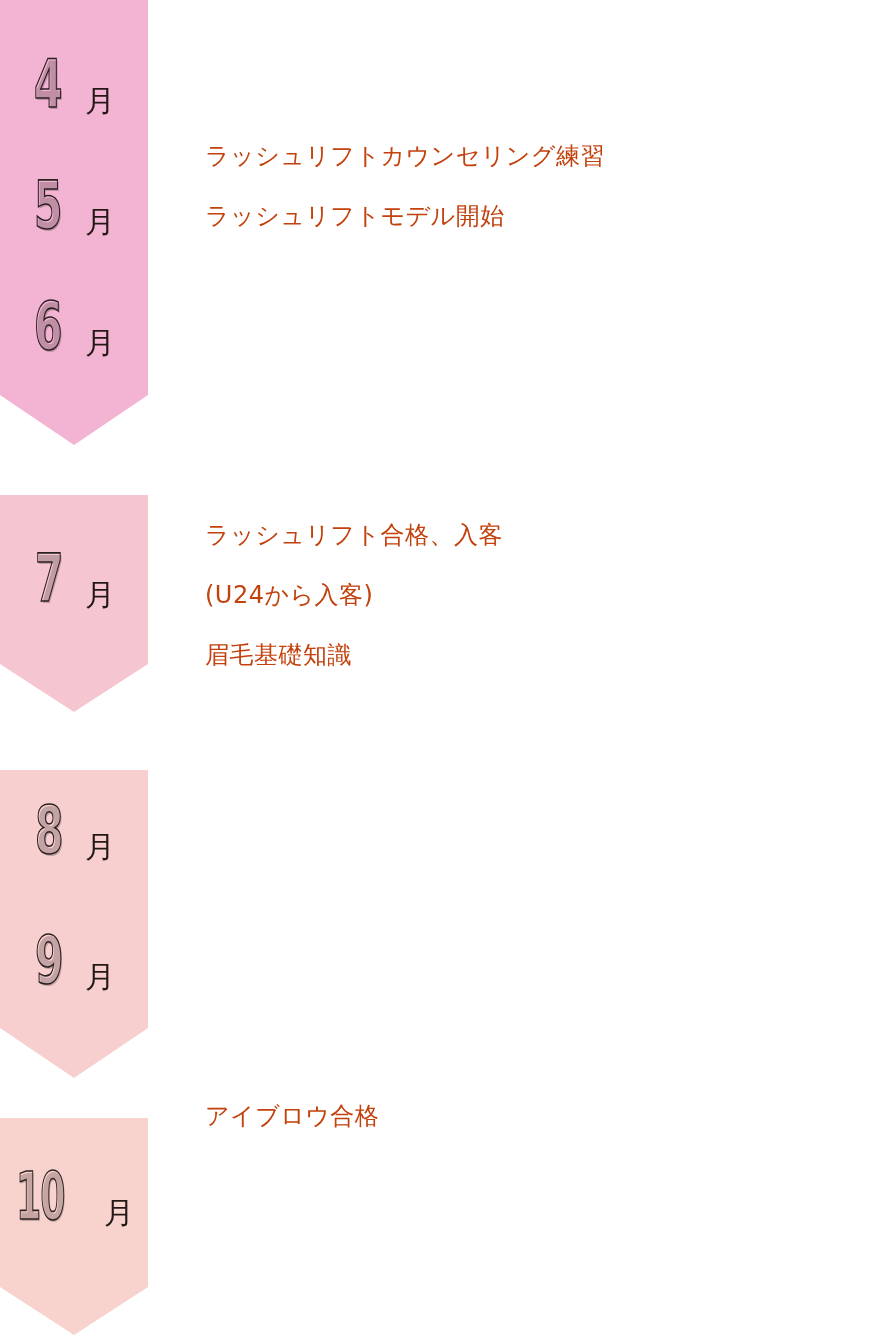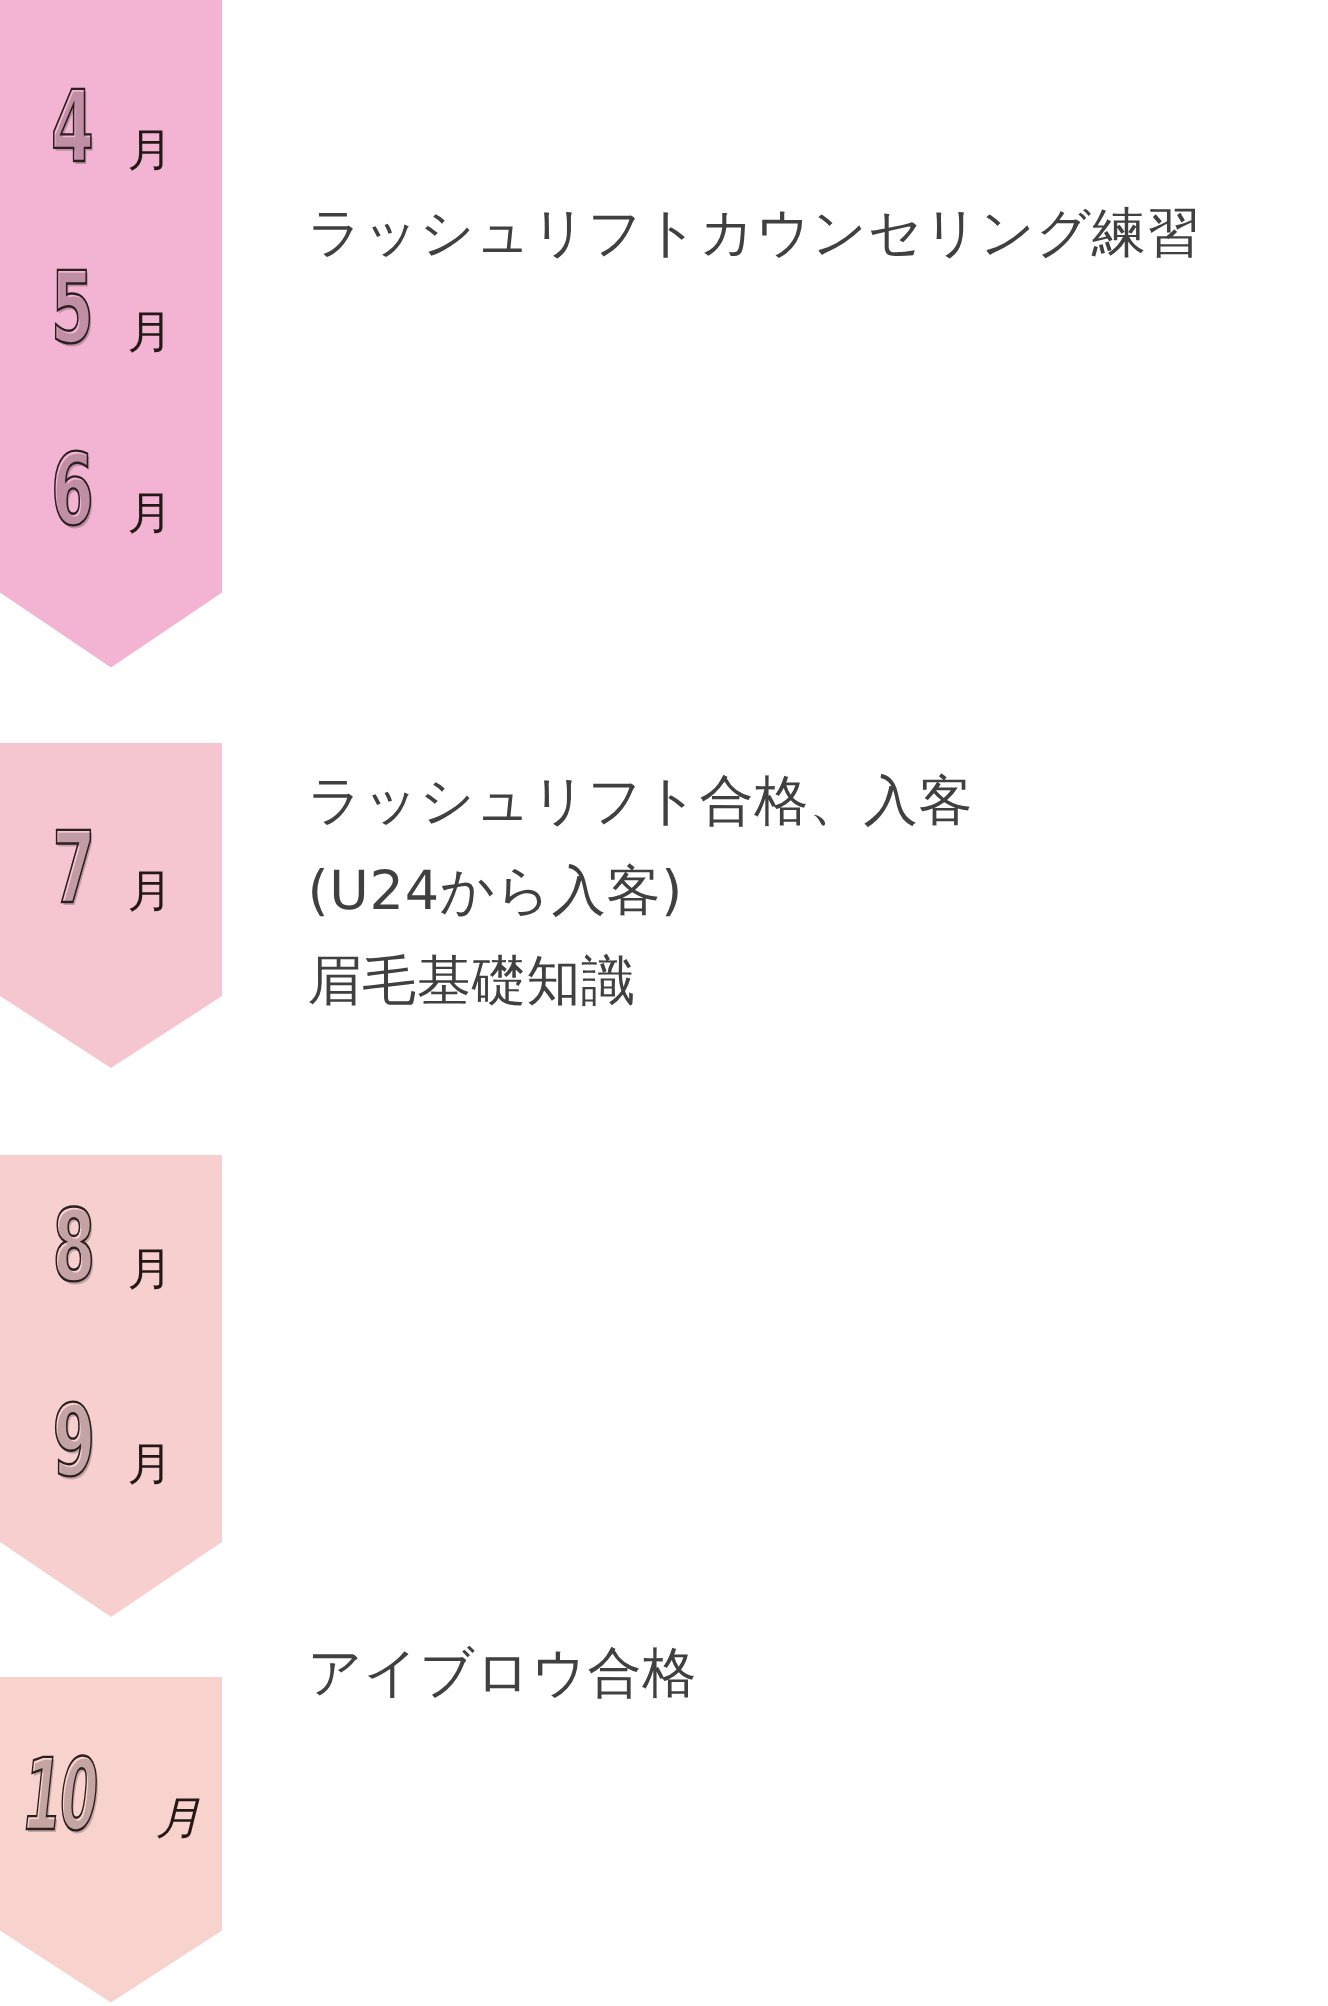--- a/index.html
+++ b/index.html
@@ -52,23 +52,23 @@
       font-size: 30px;
       line-height: 1;
       color: #231815;
       position: absolute;
       bottom: 2px;
     }
     .desc {
       position: absolute;
       left: 205px;
       font-family: "DejaVu Sans", "Liberation Sans", sans-serif;
-      font-size: 36px;
+      font-size: 24px;
       line-height: 60px;
-      color: #404040;
+      color: #c2410c;
       white-space: nowrap;
       letter-spacing: 0.5px;
     }
     .desc-line {
       display: block;
     }
   </style>
 </head>
 <body>
 
@@ -84,20 +84,21 @@
     <span class="month-num">5</span>
     <span class="month-unit" style="left:51px;">月</span>
   </div>
   <div class="month" style="left:34px; top:296px; width:90px; height:64px;">
     <span class="month-num">6</span>
     <span class="month-unit" style="left:51px;">月</span>
   </div>
 
   <div class="desc" style="top:126px;">
     <span class="desc-line">ラッシュリフトカウンセリング練習</span>
+    <span class="desc-line">ラッシュリフトモデル開始</span>
   </div>
 
   <div class="banner" style="top:495px; height:217px; --shoulder:169px; background:#f6c6d0;"></div>
 
   <div class="month" style="left:35px; top:548px; width:90px; height:64px;">
     <span class="month-num">7</span>
     <span class="month-unit" style="left:50px;">月</span>
   </div>
 
   <div class="desc" style="top:505px;">
@@ -113,21 +114,21 @@
     <span class="month-unit" style="left:50px;">月</span>
   </div>
   <div class="month" style="left:35px; top:930px; width:90px; height:64px;">
     <span class="month-num">9</span>
     <span class="month-unit" style="left:50px;">月</span>
   </div>
 
 
   <div class="banner" style="top:1118px; height:217px; --shoulder:169px; background:#f8d2cc;"></div>
 
-  <div class="month" style="left:16px; top:1166px; width:130px; height:64px;font-style:italic;">
+  <div class="month" style="left:16px; top:1166px; width:130px; height:64px;">
     <span class="month-num two">10</span>
     <span class="month-unit" style="left:88px;">月</span>
   </div>
 
   <div class="desc" style="top:1086px;">
     <span class="desc-line">アイブロウ合格</span>
   </div>
 
 </div>
 

